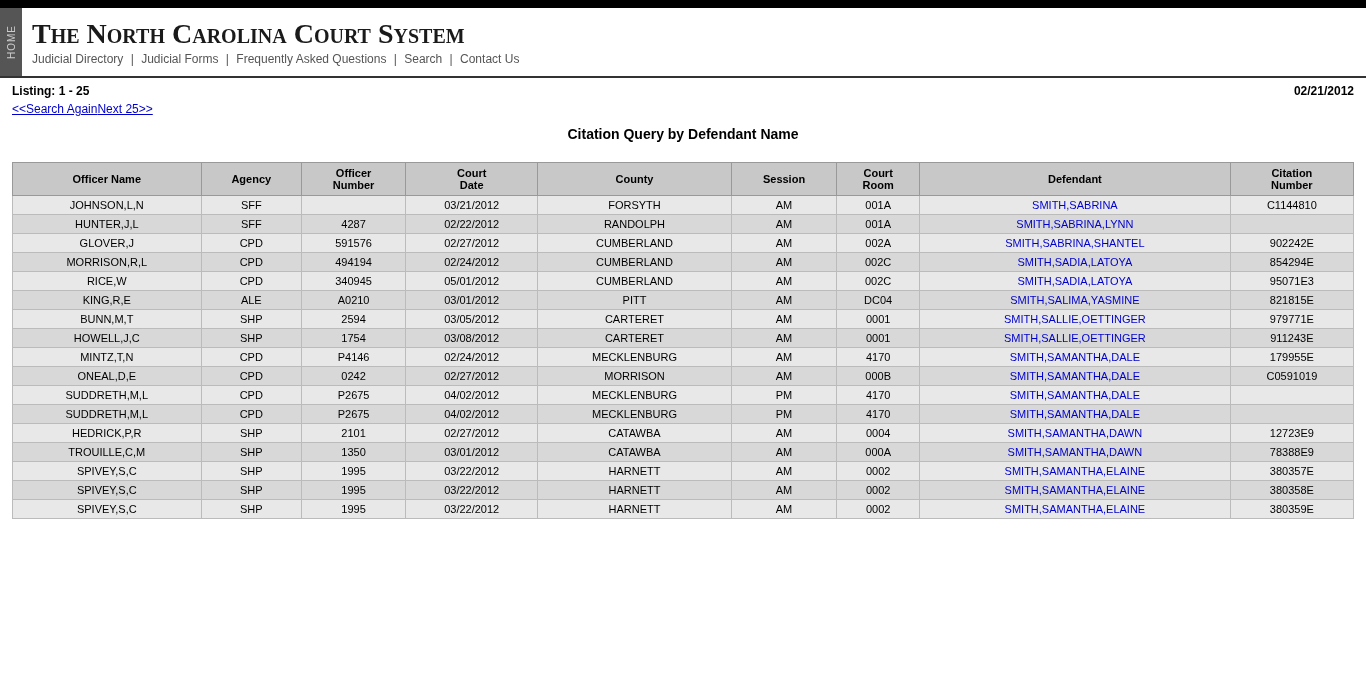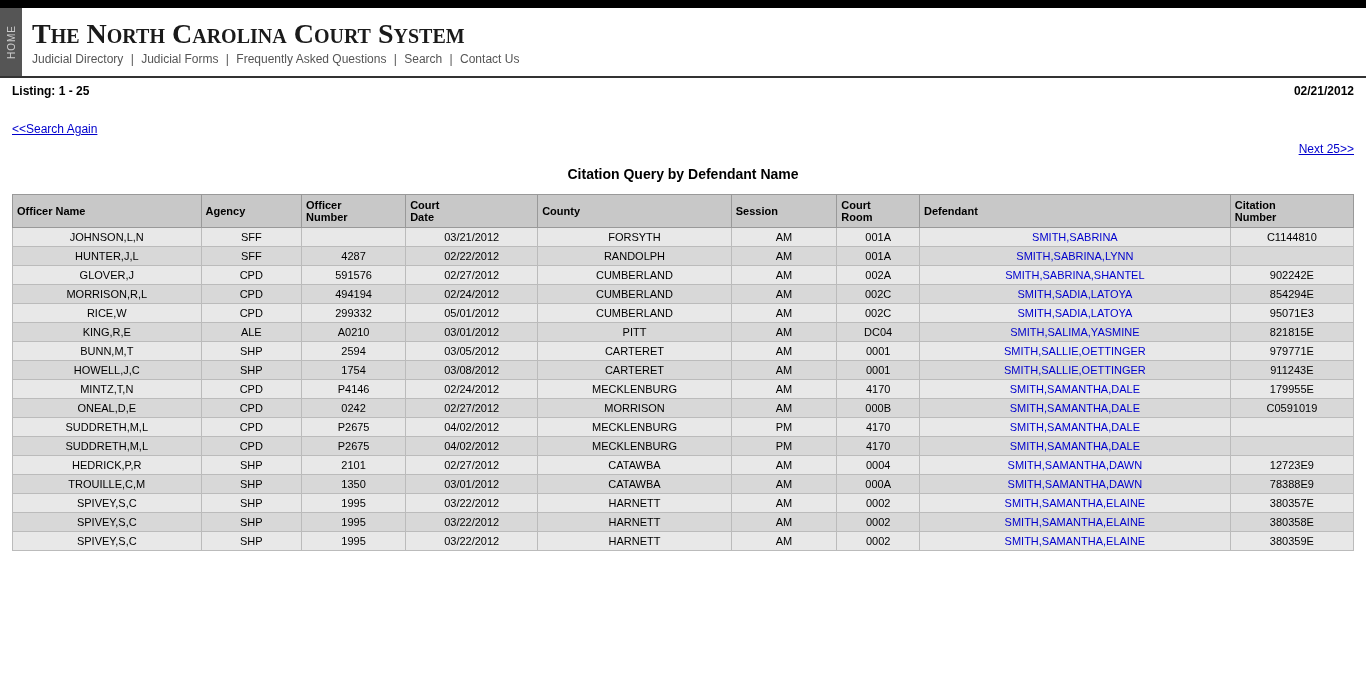--- a/index.html
+++ b/index.html
@@ -37,34 +37,34 @@
 
     
     .content { padding: 6px 12px; }
 
     
     .listing-bar { display: flex; justify-content: space-between; align-items: center; margin-bottom: 4px; }
     .listing-info { font-size: 12px; font-weight: bold; }
     .listing-date { font-size: 12px; font-weight: bold; }
 
     
-    .nav-links { display: flex; justify-content: space-between; align-items: center; margin-bottom: 10px; }
+    .nav-links { display: flex; justify-content: flex-start; align-items: center; margin-bottom: 10px; }
     .search-again-link { color: #00c; font-size: 12px; text-decoration: underline; cursor: pointer; }
-    .next-link { color: #00c; font-size: 12px; text-decoration: underline; cursor: pointer; margin-top: 40px; }
-
-    
-    .page-title { text-align: center; font-size: 14px; font-weight: bold; margin-bottom: 12px; }
+    .next-link { color: #00c; font-size: 12px; text-decoration: underline; cursor: pointer; }
+
+    
+    .page-title { text-align: center; font-size: 14px; font-weight: bold; margin-bottom: 20px; }
 
     
     table { width: 100%; border-collapse: collapse; font-size: 11px; }
     thead tr th {
       background: #c8c8c8;
       border: 1px solid #999;
       padding: 4px 4px;
-      text-align: left;
+      text-align: center;
       font-weight: bold;
       font-size: 11px;
     }
     tbody tr td {
       border: 1px solid #bbb;
       padding: 3px 4px;
       text-align: center;
       background: #e8e8e8;
     }
     tbody tr:nth-child(even) td { background: #d8d8d8; }
@@ -166,21 +166,21 @@
           <td>02/24/2012</td>
           <td>CUMBERLAND</td>
           <td>AM</td>
           <td>002C</td>
           <td><a href="#" class="defendant-link">SMITH,SADIA,LATOYA</a></td>
           <td>854294E</td>
         </tr>
         <tr>
           <td>RICE,W</td>
           <td>CPD</td>
-          <td>299332</td>
+          <td>340945</td>
           <td>05/01/2012</td>
           <td>CUMBERLAND</td>
           <td>AM</td>
           <td>002C</td>
           <td><a href="#" class="defendant-link">SMITH,SADIA,LATOYA</a></td>
           <td>95071E3</td>
         </tr>
         <tr>
           <td>KING,R,E</td>
           <td>ALE</td>

